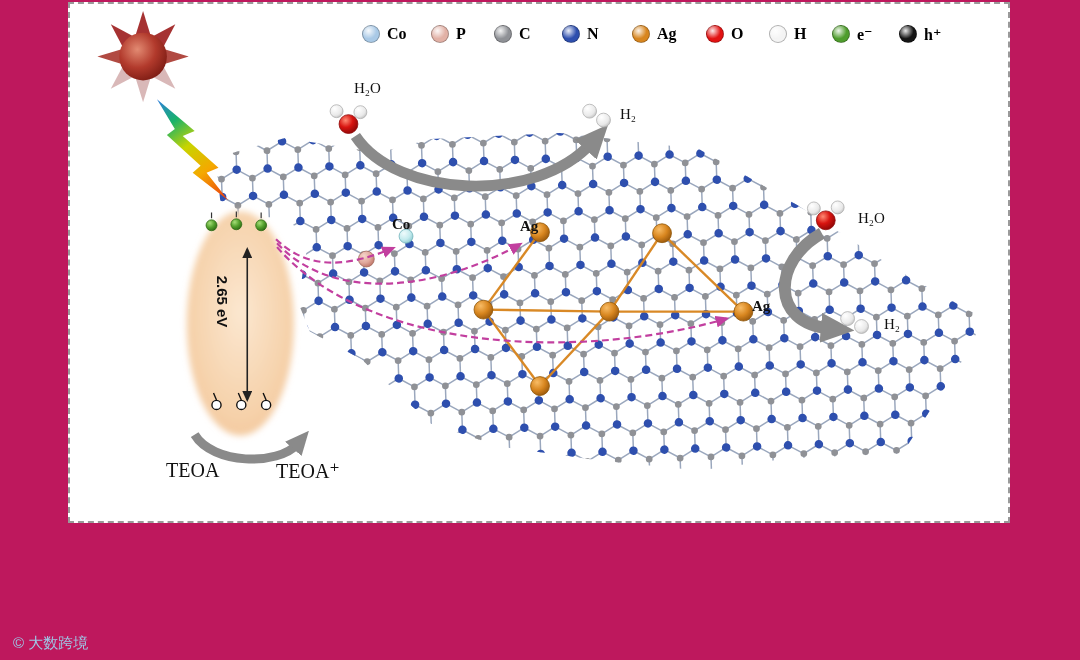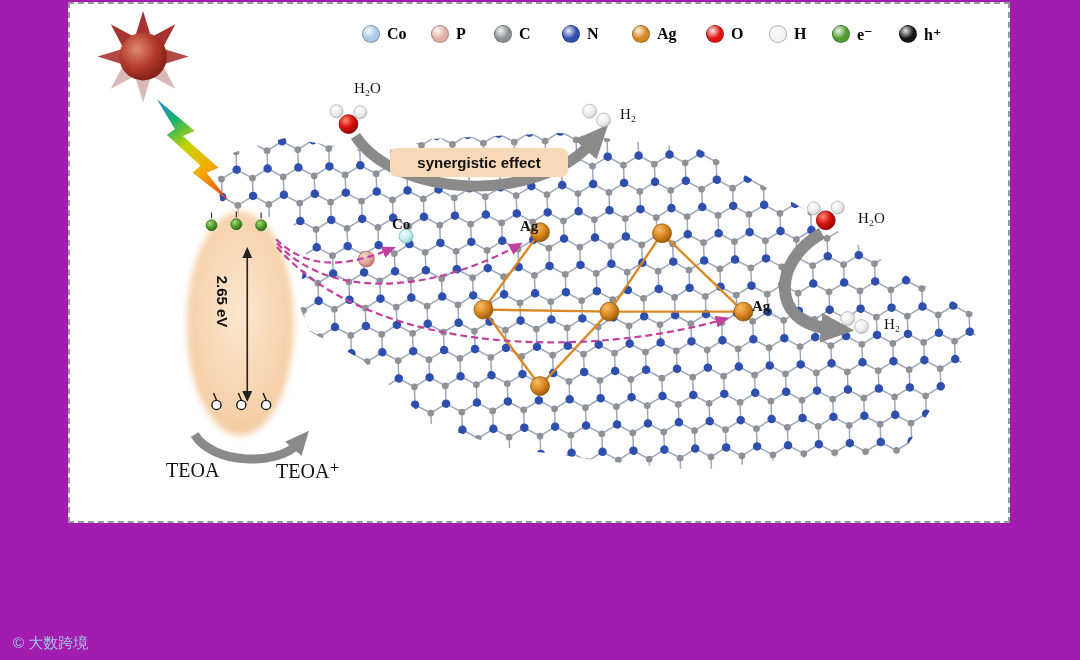--- a/index.html
+++ b/index.html
@@ -1,16 +1,16 @@
 <!DOCTYPE html>
 <html><head>
 <meta charset="utf-8">
 <style>
   html,body{margin:0;padding:0;background:#fff;}
-  .page{position:relative;width:1080px;height:660px;background:#a21caf;overflow:hidden;
+  .page{position:relative;width:1080px;height:660px;background:#be185d;overflow:hidden;
         font-family:"Liberation Serif","DejaVu Serif",serif;}
   .figure-box{position:absolute;left:68px;top:2px;width:942px;height:521px;
               border:2px dashed #9a9a9a;box-sizing:border-box;background:#fff;}
   .figure-box svg{position:absolute;left:0;top:0;width:938px;height:517px;}
   .ovl{position:absolute;color:#111;white-space:nowrap;}
   .lg-item{position:absolute;top:21px;display:flex;align-items:center;gap:7px;height:18px;}
   .sphere{display:inline-block;width:16px;height:16px;border-radius:50%;
           border:1px solid rgba(0,0,0,.28);
           background:radial-gradient(circle at 35% 30%, rgba(255,255,255,.9), rgba(255,255,255,0) 52%), var(--c,#ccc);}
   .lg-label{font-weight:bold;font-size:16px;font-family:"Liberation Serif","DejaVu Serif",serif;}
@@ -1118,23 +1118,20 @@
       <div class="lg-item" style="left:762px">
         <span class="sphere" style="--c: #4f9d2d;"></span>
         <span class="lg-label">e⁻</span>
       </div>
       <div class="lg-item" style="left:829px">
         <span class="sphere" style="--c: #151515;"></span>
         <span class="lg-label">h⁺</span>
       </div>
     </div>
 
-    <div class="syn-box" style="--c: #f7d9ba;">
-      <span>synergistic effect</span>
-    </div>
     <div class="ovl mol-label" style="left:284px;top:76px">H₂O</div>
     <div class="ovl mol-label" style="left:550px;top:102px">H₂</div>
     <div class="ovl mol-label" style="left:788px;top:206px">H₂O</div>
     <div class="ovl mol-label" style="left:814px;top:312px">H₂</div>
     <div class="ovl site-label" style="left:322px;top:212px">Co</div>
     <div class="ovl site-label" style="left:450px;top:214px">Ag</div>
     <div class="ovl site-label" style="left:682px;top:294px">Ag</div>
     <div class="bandgap">2.65 eV</div>
     <div class="ovl teoa-label" style="left:96px;top:455px">TEOA</div>
     <div class="ovl teoa-label" style="left:206px;top:455px">TEOA⁺</div>

